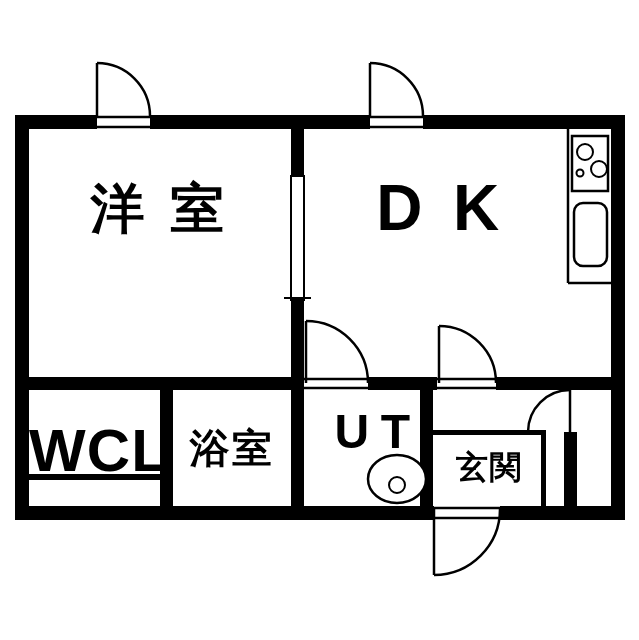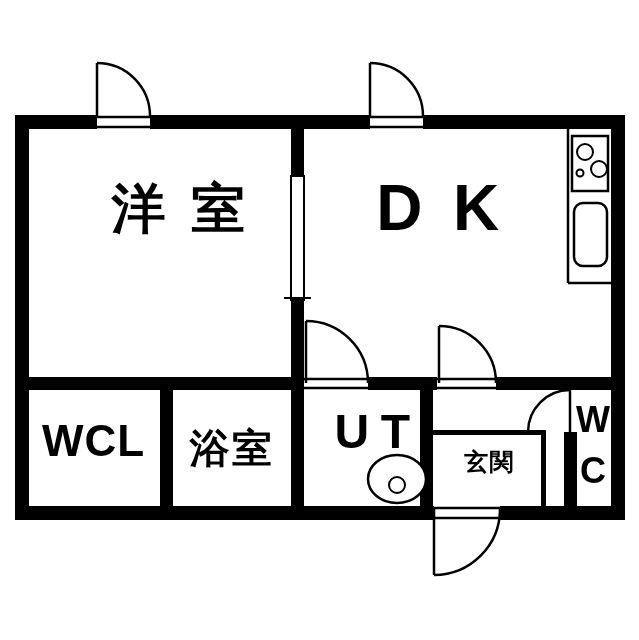--- a/index.html
+++ b/index.html
@@ -24,26 +24,26 @@
   }
   .label {
     position: absolute;
     color: #000;
     font-weight: 700;
     text-align: center;
     white-space: nowrap;
   }
   .room-2line { line-height: 70px; }
   .room-2line .l1, .room-2line .l2 { display: block; }
-  .lbl-western { left: 29px;  top: 173px; width: 262px; font-size: 54px; letter-spacing: 0.10em; padding-left: 21px; }
+  .lbl-western { left: 29px;  top: 173px; width: 262px; font-size: 54px; letter-spacing: 0.10em; }
   .lbl-dk      { left: 310px; top: 173px; width: 262px; font-size: 64px; letter-spacing: 0.10em; }
-  .lbl-wcl     { left: 29px;  top: 416px; width: 129px; font-size: 44px; letter-spacing: 0.02em; }
+  .lbl-wcl     { left: 29px;  top: 416px; width: 129px; font-size: 60px; letter-spacing: 0.02em; text-decoration: underline; }
   .lbl-bath    { left: 173px; top: 421px; width: 118px; font-size: 40px; letter-spacing: 0.06em; }
   .lbl-ut      { left: 320px; top: 404px; width: 116px; font-size: 48px; letter-spacing: 0.24em; }
-  .lbl-genkan  { left: 438px; top: 446px; width: 103px; font-size: 24px; letter-spacing: 0.05em; }
+  .lbl-genkan  { left: 438px; top: 446px; width: 103px; font-size: 32px; letter-spacing: 0.05em; }
   .lbl-wc      { left: 574px; top: 394px; width: 38px;  font-size: 36px;
                  white-space: normal; word-break: break-all; line-height: 1.42; }
 </style>
 </head>
 <body>
 
 <div class="canvas">
 
   <svg class="plan-svg" width="639" height="640" viewBox="0 0 639 640">
 
@@ -139,15 +139,14 @@
   </div>
 
   <div class="label lbl-wcl">WCL</div>
 
   <div class="label lbl-bath">浴室</div>
 
   <div class="label lbl-ut">UT</div>
 
   <div class="label lbl-genkan">玄関</div>
 
-  <div class="label lbl-wc">WC</div>
 
 </div>
 
 </body></html>

